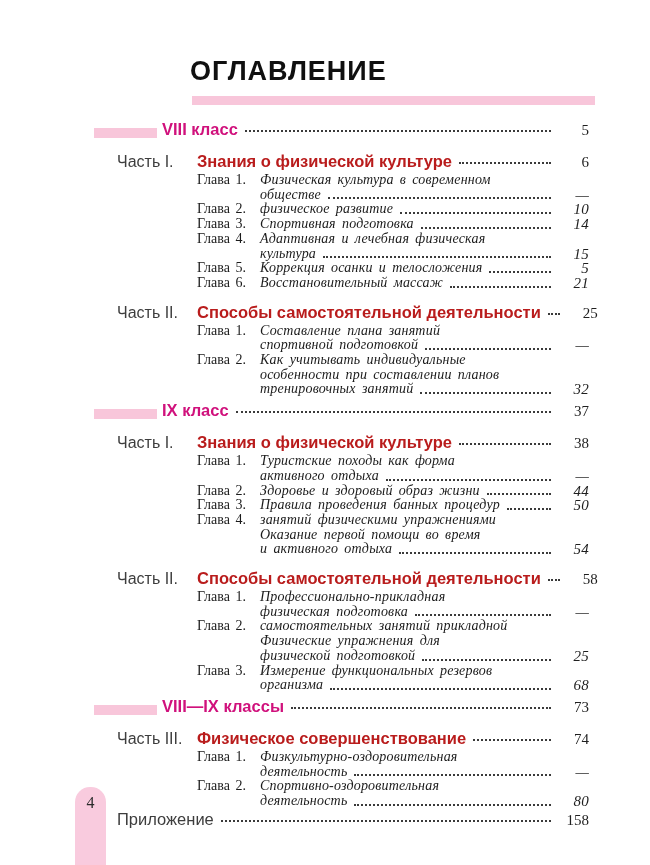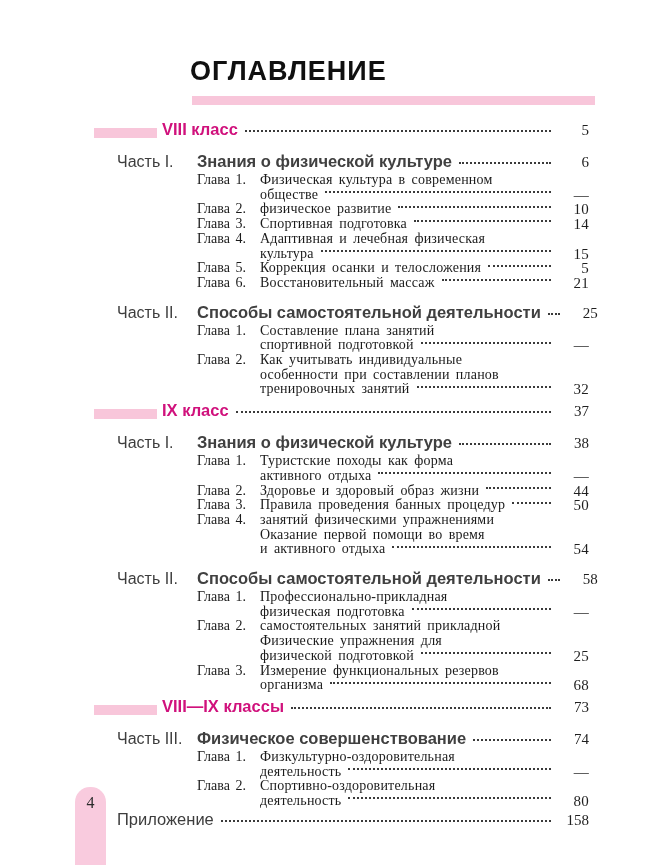--- a/index.html
+++ b/index.html
@@ -26,33 +26,33 @@
   }
   .row-class .spacer-left{width:140px;flex:none;}
   .class-label{
     font-weight:bold;font-size:16.5px;color:#d0117c;white-space:nowrap;
     position:relative;z-index:1;
   }
   
   .row-part{margin:12px 0 1px;line-height:19px;}
   .row-part .spacer-left{width:95px;flex:none;}
   .part-no{width:80px;flex:none;font-size:16px;color:#3d3d3d;white-space:nowrap;}
-  .part-title{font-weight:bold;font-size:16.5px;color:#404040;white-space:nowrap;}
+  .part-title{font-weight:bold;font-size:16.5px;color:#b91c1c;white-space:nowrap;}
   
   .row-chapter{display:flex;padding-left:175px;padding-right:55px;}
   .ch-label{
     width:63px;flex:none;
     font-family:"Liberation Serif",serif;font-size:14px;color:#1b1b1b;
     line-height:14.7px;word-spacing:2px;
   }
   .ch-body{flex:1;display:flex;flex-direction:column;}
   .ch-line{
     font-family:"Liberation Serif",serif;font-size:14px;color:#1b1b1b;
     line-height:14.7px;word-spacing:2.5px;letter-spacing:0.2px;
-    display:flex;align-items:center;
+    display:flex;align-items:flex-end;font-style:italic;
   }
   .ch-line .txt{white-space:nowrap;}
   
   .row-plain{margin-top:1px;line-height:19px;}
   .row-plain .spacer-left{width:95px;flex:none;}
   .plain-label{font-size:16.5px;color:#3d3d3d;white-space:nowrap;}
   
   .dots{
     flex:1 1 auto;min-width:12px;border-bottom:2px dotted #3a3a3a;
     margin:0 2px 0 7px;transform:translateY(-3px);

